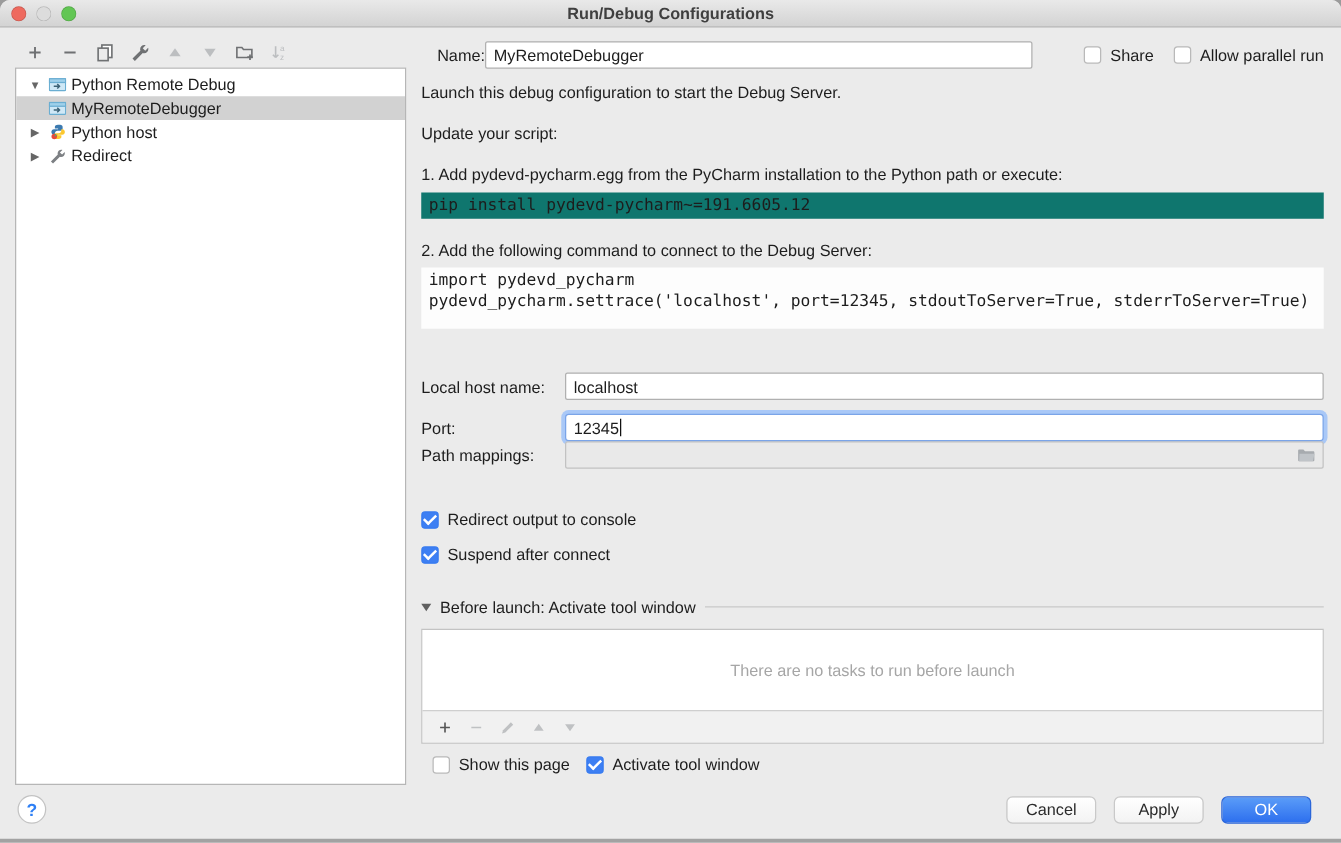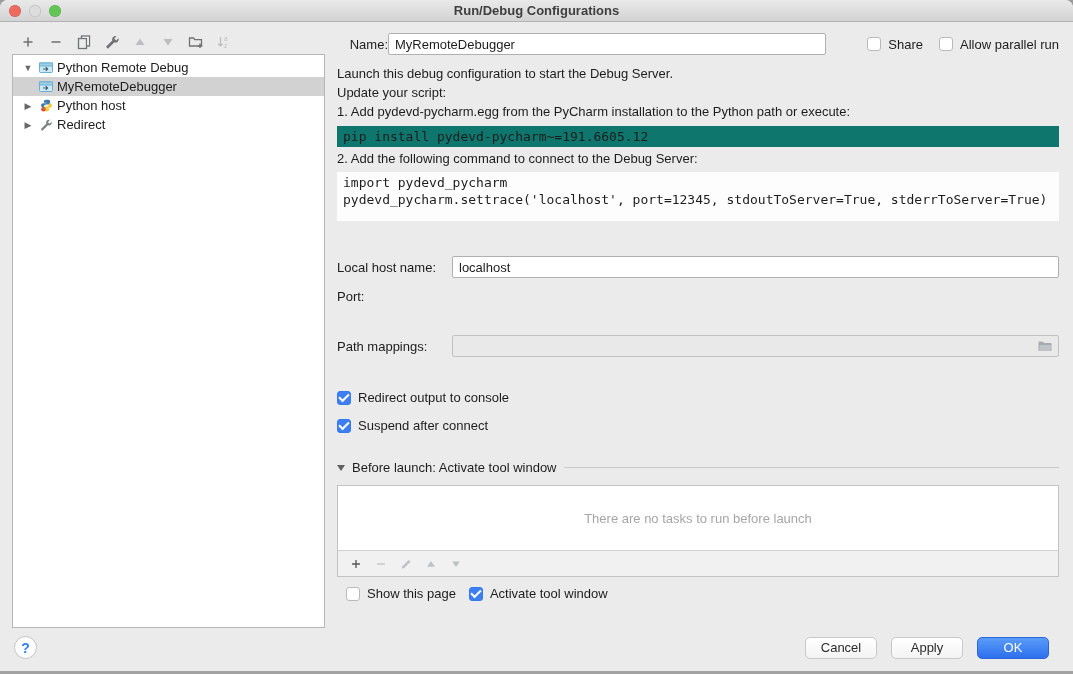--- a/index.html
+++ b/index.html
@@ -41,33 +41,33 @@
   input.text { height:22px; border:1px solid #b0b0b0; border-radius:2px; padding:0 6px; font:13px "Liberation Sans",sans-serif; background:#fff; color:#1d1d1d; }
   .name-input { width:438px; }
   .spacer { flex:1; }
   .cbwrap { display:flex; align-items:center; gap:7px; }
   .cb { width:14px; height:14px; border:1px solid #b9b9b9; border-radius:3px; background:#fff; display:inline-flex; align-items:center; justify-content:center; flex-shrink:0; }
   .cb.checked { background:#3d7ff3; border-color:#367af0; }
   .cb.checked::after { content:""; width:8px; height:4px; border-left:2px solid #fff; border-bottom:2px solid #fff; transform:rotate(-45deg) translate(1px,-1px); }
 
   p.line { line-height:15px; }
   .m-intro { margin-top:11px; }
-  .m-p { margin-top:4px; }
+  .m-p { margin-top:18px; }
   .codeline { margin-top:7px; background:#0f766e; font-family:"DejaVu Sans Mono",monospace; font-size:13px; padding:3px 6px; white-space:pre; }
   .codeblock { margin-top:6px; background:#fdfdfd; font-family:"DejaVu Sans Mono",monospace; font-size:13px; line-height:17px; padding:2px 6px 13px; white-space:pre; }
 
   .frow { display:flex; align-items:center; }
   .frow .lbl { width:115px; flex-shrink:0; }
   .frow .grow { flex:1; }
   .host-row { margin-top:35px; }
   .port-row { margin-top:11px; }
   .field { height:22px; border:1px solid #b0b0b0; border-radius:2px; background:#fff; display:flex; align-items:center; padding:0 6px; }
   .field.focused { border:1px solid #7aa4e8; box-shadow:0 0 0 3px #a9c8f7; border-radius:3px; }
   .caret { width:1px; height:14px; background:#111; margin-left:1px; }
-  .path-row { margin-top:31px; }
+  .path-row { }
   .field.disabled { background:#e9e9e9; border-color:#c2c2c2; position:relative; }
   .field .tailicon { position:absolute; right:5px; top:3px; }
 
   .checkrow1 { margin-top:33px; gap:7px; }
   .checkrow2 { margin-top:13px; gap:7px; }
 
   .blheader { display:flex; align-items:center; margin-top:27px; }
   .tri-down { width:0; height:0; border-left:4.5px solid transparent; border-right:4.5px solid transparent; border-top:6px solid #606060; margin-right:7px; }
   .blheader .hline { flex:1; height:1px; background:#c9c9c9; margin-left:7px; }
   .tasksbox { margin-top:10px; border:1px solid #c3c3c3; }
@@ -215,20 +215,24 @@
     <div class="codeblock"><span>import pydevd_pycharm</span>
 <span>pydevd_pycharm.settrace('localhost', port=12345, stdoutToServer=True, stderrToServer=True)</span></div>
 
     <div class="frow host-row">
       <span class="lbl">Local host name:</span>
       <input class="text grow" type="text" value="localhost" style="">
     </div>
 
     <div class="frow port-row">
       <span class="lbl">Port:</span>
+      <div class="field focused grow">
+        <span>12345</span>
+        <span class="caret"></span>
+      </div>
     </div>
 
     <div class="frow path-row">
       <span class="lbl">Path mappings:</span>
       <div class="field disabled grow">
         <span></span>
         <span class="tailicon">
           <svg width="16" height="14" viewBox="0 0 16 14">
               <path d="M1.5 3.5c0-.6.4-1 1-1h3.2l1.3 1.4h6.5c.6 0 1 .4 1 1v6.1c0 .6-.4 1-1 1h-11c-.6 0-1-.4-1-1z" fill="#a7abaf"></path>
               <path d="M2.6 6h12l-1.3 6h-11z" fill="#c0c4c8"></path>

